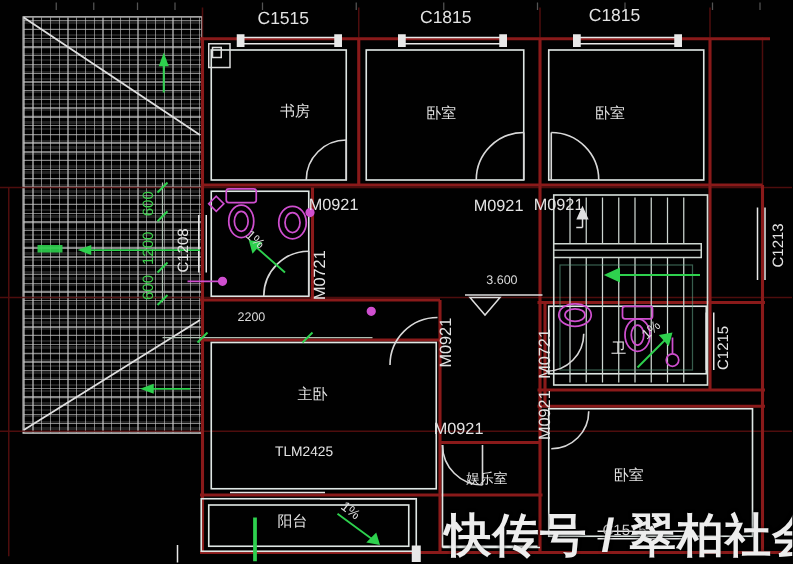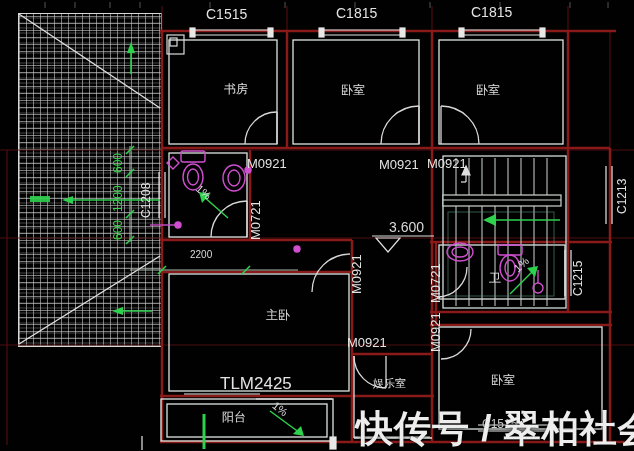--- a/index.html
+++ b/index.html
@@ -228,42 +228,42 @@
     </g>
   </svg>
 
   <div class="lb" style="left:206px;top:7px;font-size:14px">C1515</div>
   <div class="lb" style="left:336px;top:6px;font-size:14px">C1815</div>
   <div class="lb" style="left:471px;top:5px;font-size:14px">C1815</div>
 
   <div class="lb" style="left:224px;top:83px">书房</div>
   <div class="lb" style="left:341px;top:84px">卧室</div>
   <div class="lb" style="left:476px;top:84px">卧室</div>
-  <div class="lb" style="left:266px;top:309px">主卧</div>
+  <div class="lb" style="left:238px;top:309px">主卧</div>
   <div class="lb" style="left:489px;top:272px">卫</div>
   <div class="lb" style="left:222px;top:411px">阳台</div>
   <div class="lb" style="left:373px;top:378px;font-size:11px">娱乐室</div>
   <div class="lb" style="left:491px;top:374px">卧室</div>
 
   <div class="lb" style="left:247px;top:157px;font-size:13px">M0921</div>
   <div class="lb" style="left:379px;top:158px;font-size:13px">M0921</div>
   <div class="lb" style="left:427px;top:157px;font-size:13px">M0921</div>
   <div class="lb" style="left:347px;top:336px;font-size:13px">M0921</div>
   <div class="lb vert" style="left:249px;top:240px;font-size:13px">M0721</div>
   <div class="lb vert" style="left:350px;top:294px;font-size:13px">M0921</div>
   <div class="lb vert" style="left:429px;top:303px;font-size:13px">M0721</div>
   <div class="lb vert" style="left:429px;top:352px;font-size:13px">M0921</div>
-  <div class="lb" style="left:220px;top:375px;font-size:17px">TLM2425</div>
+  <div class="lb" style="left:220px;top:357px;font-size:11px">TLM2425</div>
 
   <div class="lb vert" style="left:140px;top:218px">C1208</div>
   <div class="lb vert" style="left:616px;top:214px">C1213</div>
   <div class="lb vert" style="left:572px;top:296px">C1215</div>
   <div class="lb" style="left:482px;top:418px;color:#cfcfcf">C1515</div>
 
-  <div class="lb dimtx" style="left:389px;top:220px;font-size:14px">3.600</div>
+  <div class="lb dimtx" style="left:389px;top:220px;font-size:10px">3.600</div>
   <div class="lb dimtx" style="left:190px;top:250px;font-size:10px">2200</div>
   <div class="lb vert grn" style="left:112px;top:173px">600</div>
   <div class="lb vert grn" style="left:112px;top:212px">1200</div>
   <div class="lb vert grn" style="left:112px;top:240px">600</div>
 
   <div class="lb slope" style="left:201px;top:183px;transform:rotate(41deg)">1%</div>
   <div class="lb slope" style="left:512px;top:266px;transform:rotate(-42deg)">1%</div>
   <div class="lb slope" style="left:277px;top:400px;transform:rotate(38deg)">1%</div>
 
   <div id="watermark">快传号 / 翠柏社会</div>

